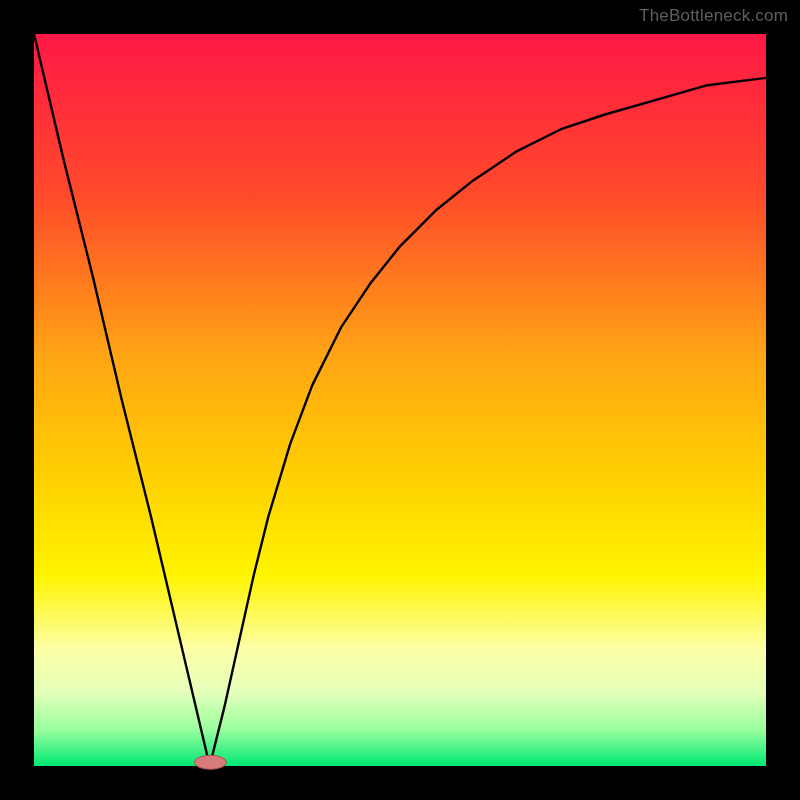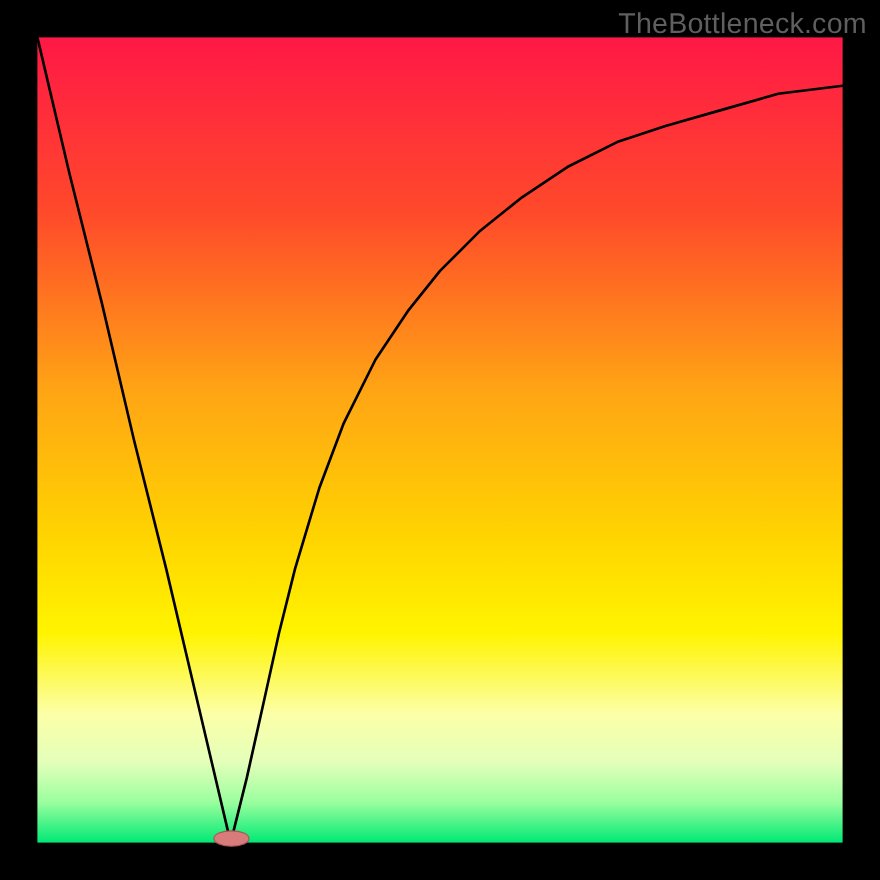--- a/index.html
+++ b/index.html
@@ -23,21 +23,21 @@
     top: 34px;
     width: 732px;
     height: 732px;
     
   }
   .watermark {
     position: absolute;
     top: 6px;
     right: 12px;
     color: #5f5f5f;
-    font-size: 26px;
+    font-size: 17px;
     font-weight: 500;
     letter-spacing: 0.2px;
     pointer-events: none;
     user-select: none;
   }
   svg.curve {
     position: absolute;
     left: 0;
     top: 0;
     width: 100%;

